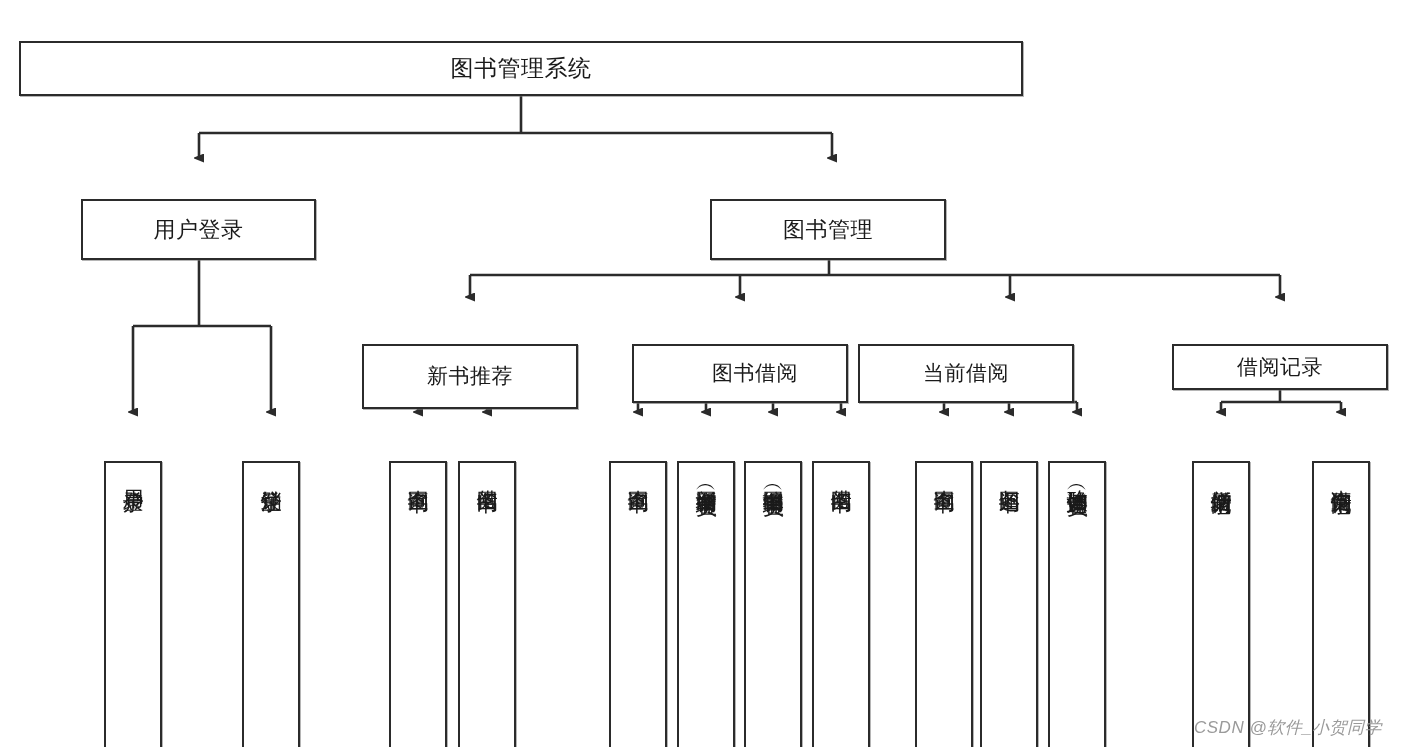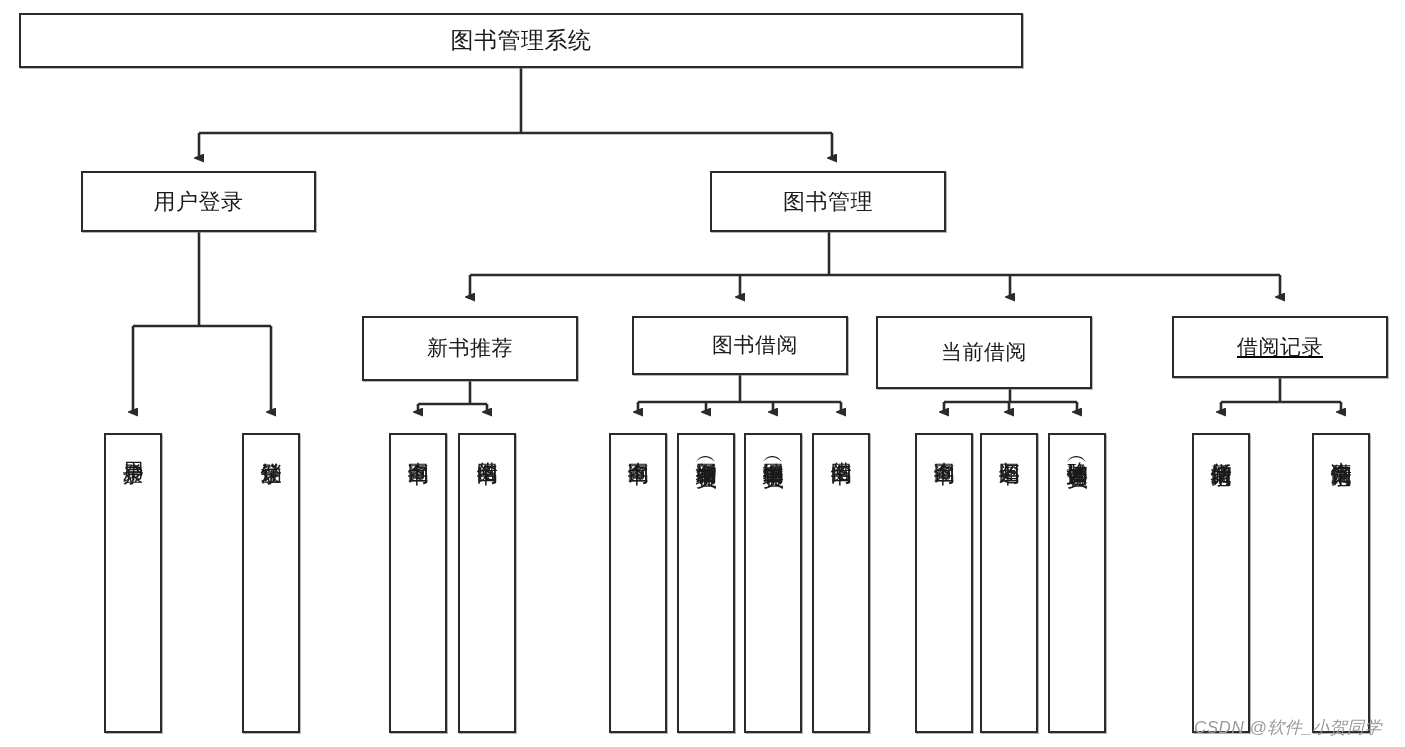--- a/index.html
+++ b/index.html
@@ -28,20 +28,21 @@
   }
   .node {
     position: absolute;
     box-sizing: border-box;
     background: #ffffff;
     border: 2px solid #2b2b2b;
     display: flex;
     align-items: center;
     justify-content: center;
     box-shadow: 1px 1px 0 rgba(120,120,120,0.55);
+    margin-top: 28px;
   }
   .node .label {
     font-size: 22px;
     line-height: 1.15;
     color: #1a1a1a;
     letter-spacing: 0.5px;
     white-space: nowrap;
   }
   .node.root .label { font-size: 23px; }
   .node.level2 .label { font-size: 22px; }
@@ -133,24 +134,24 @@
   <div class="node level2" style="left:710px; top:171px; width:236px; height:61px;">
     <span class="label">图书管理</span>
   </div>
 
   <div class="node level3" style="left:362px; top:316px; width:216px; height:65px;">
     <span class="label">新书推荐</span>
   </div>
   <div class="node level3" style="left:632px; top:316px; width:216px; height:59px;padding-left:30px;">
     <span class="label">图书借阅</span>
   </div>
-  <div class="node level3" style="left:876px; top:316px; width:216px; height:73px;">
+  <div class="node level3" style="left:858px; top:316px; width:216px; height:59px;">
     <span class="label">当前借阅</span>
   </div>
-  <div class="node level3" style="left:1172px; top:316px; width:216px; height:62px;text-decoration:underline;">
+  <div class="node level3" style="left:1172px; top:316px; width:216px; height:46px;">
     <span class="label">借阅记录</span>
   </div>
 
   <div class="node leaf" style="left:104px; top:433px; width:58px; height:300px;">
     <span class="label">用户登录</span>
   </div>
   <div class="node leaf" style="left:242px; top:433px; width:58px; height:300px;">
     <span class="label">注销登录</span>
   </div>
 

